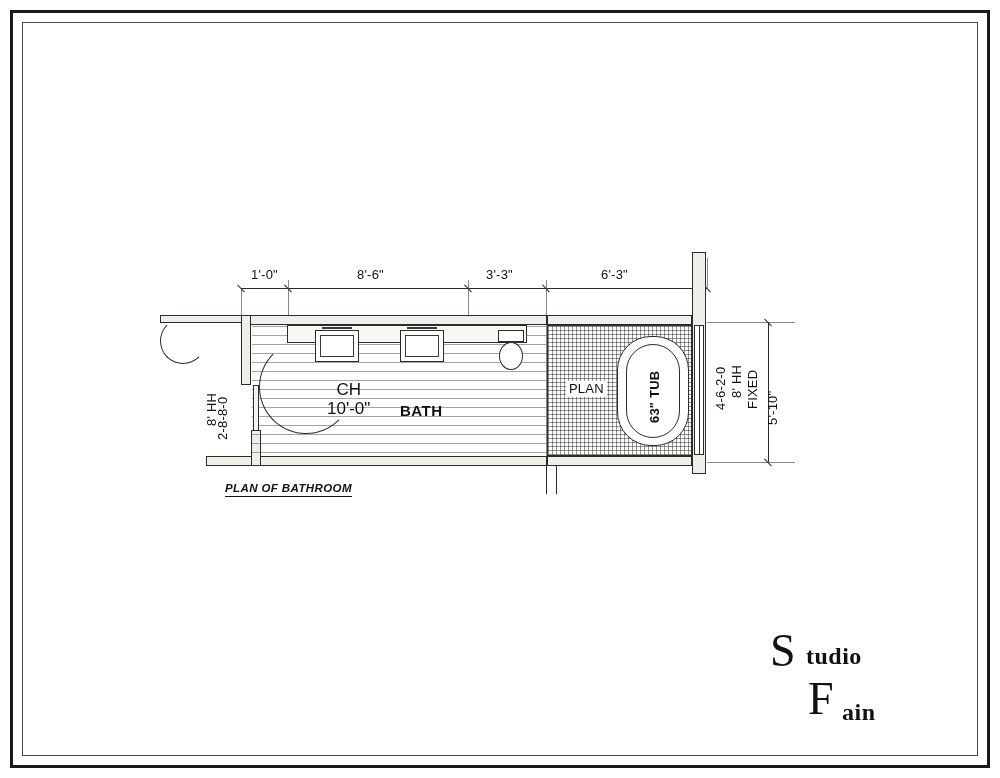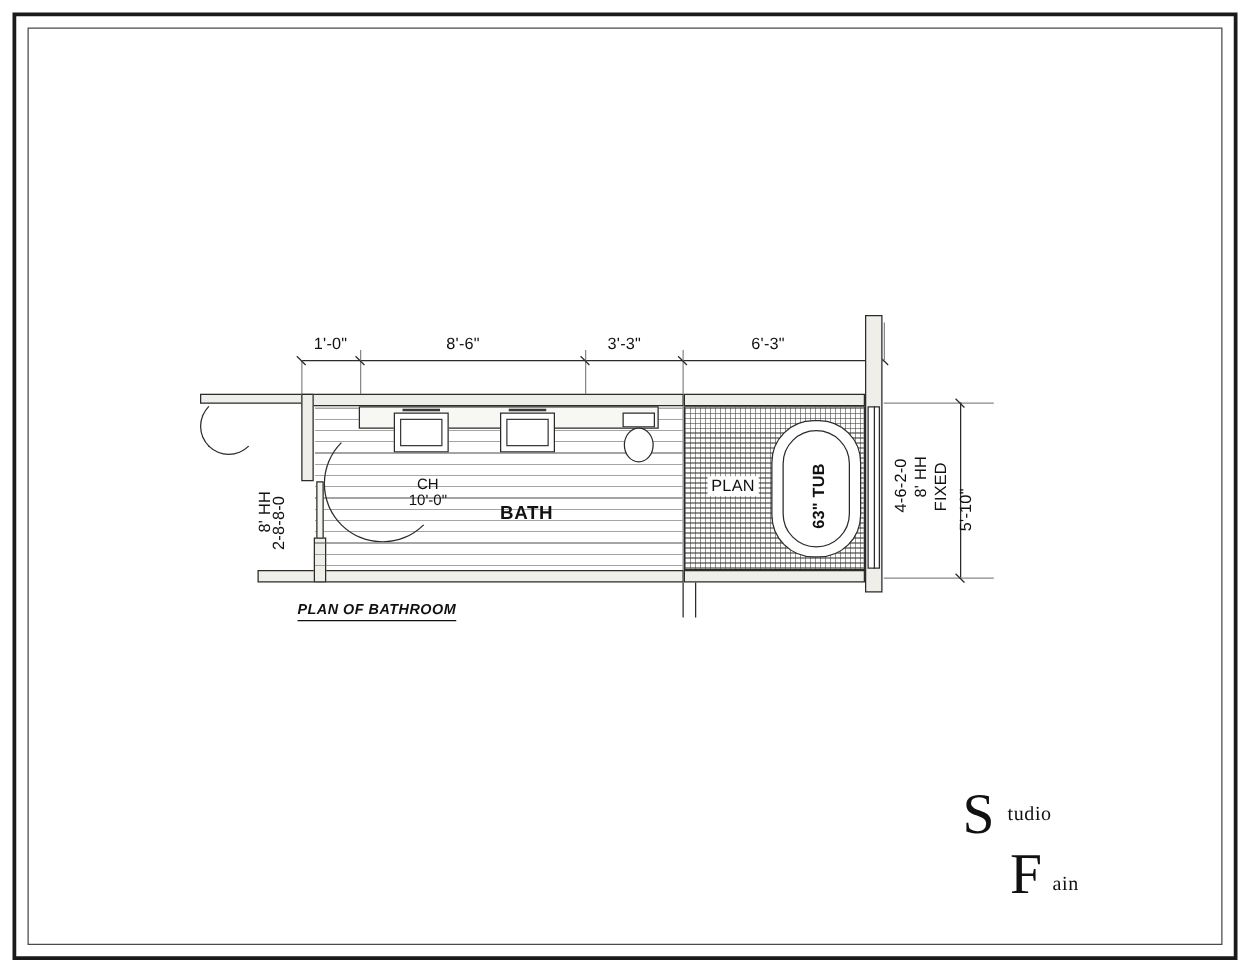--- a/index.html
+++ b/index.html
@@ -110,21 +110,21 @@
   }
   .dim-b { font-weight: 700; }
   .rot90 { transform: rotate(-90deg); transform-origin: left top; }
 
   .room-title {
     font-size: 15px;
     font-weight: 700;
     letter-spacing: 0.5px;
   }
   .ceil {
-    font-size: 12px;
+    font-size: 17px;
     text-align: center;
   }
   .plan-note {
     font-size: 11.5px;
     font-style: italic;
     font-weight: 700;
     letter-spacing: 0.4px;
     border-bottom: 1px solid #111;
     padding-bottom: 1px;
   }
@@ -158,23 +158,24 @@
   .logo-line {
     position: absolute;
     font-family: "Liberation Serif", serif;
     white-space: nowrap;
   }
   .logo-cap {
     font-size: 46px;
     line-height: 1;
   }
   .logo-rest {
-    font-size: 16px;
+    font-size: 24px;
     line-height: 1;
     letter-spacing: 0.5px;
+    font-weight: bold;
   }
 </style>
 </head>
 <body>
 
 <div id="sheet">
 
   <div class="border-outer"></div>
   <div class="border-inner"></div>
 
@@ -259,21 +260,21 @@
 
   <div class="lbl room-title" style="left:400px; top:403px;">BATH</div>
 
   <div class="lbl dim rot90" style="left:216px; top:440px;">2-8-8-0</div>
   <div class="lbl dim rot90" style="left:205px; top:426px;">8' HH</div>
 
   <div class="lbl dim rot90" style="left:714px; top:410px;">4-6-2-0</div>
   <div class="lbl dim rot90" style="left:730px; top:398px;">8' HH</div>
   <div class="lbl dim rot90" style="left:746px; top:409px;">FIXED</div>
 
-  <div class="lbl plan-note" style="left:238px; top:482px;">PLAN OF BATHROOM</div>
+  <div class="lbl plan-note" style="left:225px; top:482px;">PLAN OF BATHROOM</div>
 
   <div id="logo">
     <span class="logo-line logo-cap" style="left:0px; top:0px;">S</span>
     <span class="logo-line logo-rest" style="left:36px; top:16px;">tudio</span>
     <span class="logo-line logo-cap" style="left:38px; top:48px;">F</span>
     <span class="logo-line logo-rest" style="left:72px; top:72px;">ain</span>
   </div>
 
 </div>
 

